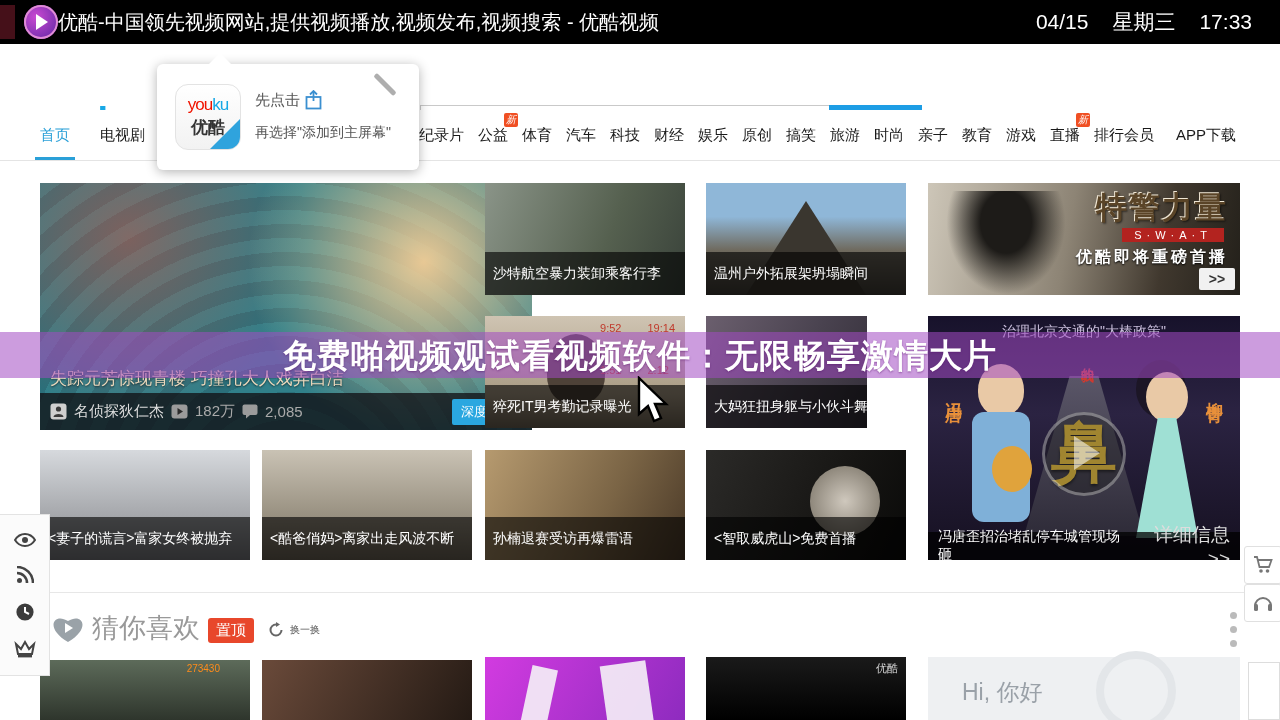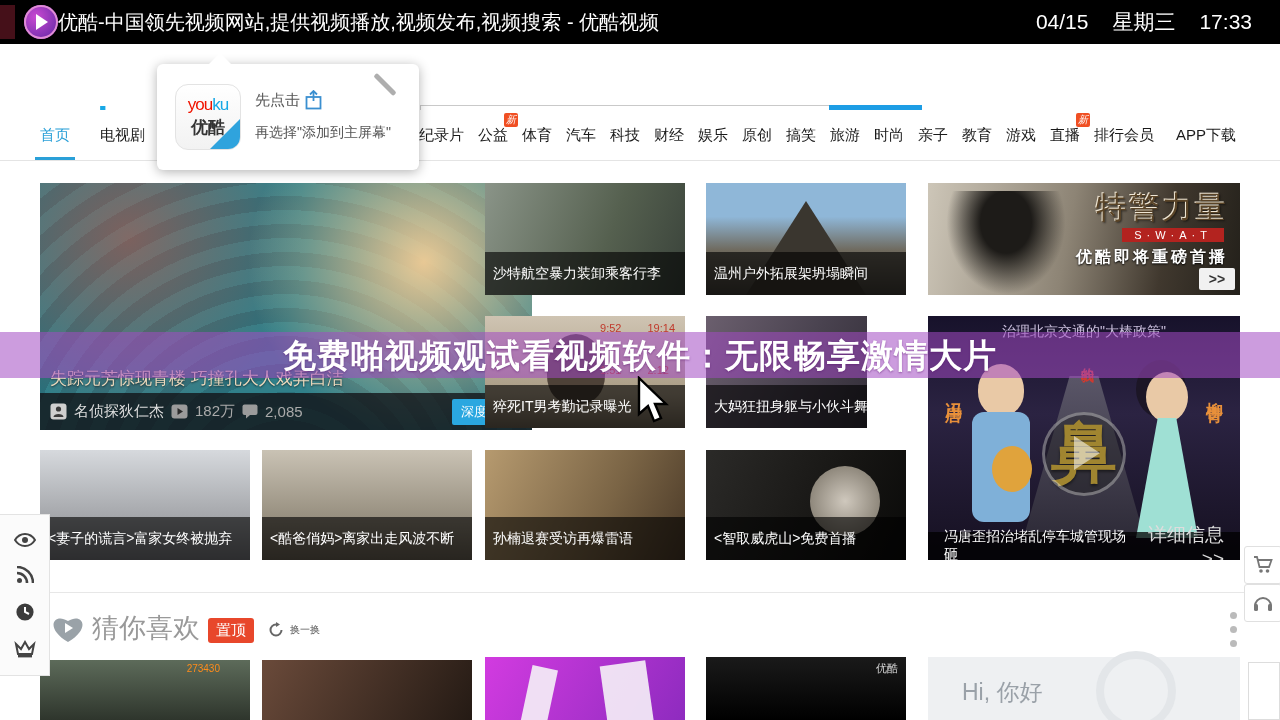--- a/index.html
+++ b/index.html
@@ -72,21 +72,21 @@
     text-shadow:0 1px 2px rgba(0,0,0,.6);white-space:nowrap;}
   .feat-meta{position:absolute;left:0;right:0;bottom:0;height:37px;background:rgba(18,18,22,.78);
     display:flex;align-items:center;gap:7px;padding:0 10px;color:#ddd;font-size:15px;}
   .feat-badge{margin-left:auto;background:#2aa7e0;color:#fff;font-size:13px;padding:4px 9px;border-radius:2px;}
   .meta-dim{color:#aaa;}
 
   .swat{left:928px;top:183px;width:312px;height:112px;
     background:linear-gradient(100deg,#cdc6b8,#8d8475 45%,#40382e 75%,#23201a);}
   .soldier{position:absolute;left:18px;top:8px;width:120px;height:104px;
     background:radial-gradient(ellipse at 50% 30%,#1d1b18 30%,rgba(29,27,24,0) 70%);}
-  .swat-title{position:absolute;right:12px;top:4px;font-size:31px;font-weight:normal;color:#5a4427;
+  .swat-title{position:absolute;right:12px;top:4px;font-size:31px;font-weight:bold;color:#5a4427;
     text-shadow:-1px -1px 0 #efe6d4,1px 1px 2px rgba(0,0,0,.55);letter-spacing:2px;}
   .swat-sub{position:absolute;right:16px;top:45px;background:#b3231f;color:#fff;font-size:11px;
     letter-spacing:5px;padding:1px 12px;}
   .swat-tag{position:absolute;right:12px;top:64px;font-size:16px;font-weight:bold;color:#fff;
     text-shadow:0 1px 2px #000;letter-spacing:3px;}
   .swat-more{position:absolute;right:5px;bottom:5px;width:36px;height:22px;background:#f1f1f1;
     color:#333;font-size:14px;font-weight:bold;text-align:center;line-height:22px;border-radius:2px;}
 
   .tall{left:928px;top:316px;width:312px;height:244px;
     background:linear-gradient(#17122b,#2b2342 40%,#151020);}
@@ -102,21 +102,21 @@
   .woman-head{position:absolute;right:52px;top:56px;width:42px;height:50px;border-radius:50%;background:#e9c9a6;box-shadow:-6px -8px 0 4px #1c1626;}
   .woman-body{position:absolute;right:42px;top:102px;width:62px;height:120px;background:#9fe0d4;
     clip-path:polygon(35% 0,65% 0,100% 100%,0 100%);}
   .big-glyph{position:absolute;left:0;right:0;top:92px;text-align:center;font-size:66px;font-weight:bold;
     color:#f3c73e;text-shadow:0 2px 3px rgba(0,0,0,.6);}
   .play-circle{position:absolute;left:114px;top:96px;width:84px;height:84px;border-radius:50%;
     background:rgba(25,25,25,.38);box-shadow:0 0 0 3px rgba(255,255,255,.35) inset;}
   .play-circle::after{content:"";position:absolute;left:32px;top:24px;border-left:26px solid rgba(255,255,255,.55);
     border-top:17px solid transparent;border-bottom:17px solid transparent;}
   .tall-cap{position:absolute;left:0;right:0;bottom:0;height:28px;background:rgba(0,0,0,.75);
-    display:flex;align-items:center;padding:0 16px;color:#fff;font-size:14px;}
+    display:flex;align-items:center;padding:0 10px;color:#fff;font-size:14px;}
   .tall-link{margin-left:auto;color:#ddd;font-size:19px;text-align:right;}
 
   .punch{position:absolute;right:10px;top:6px;display:grid;grid-template-columns:auto auto;
     column-gap:26px;row-gap:30px;font-size:11px;color:#c0392b;}
 
   
   .band{left:0;top:332px;width:1280px;height:46px;background:rgba(162,74,194,.55);z-index:20;}
   .band-text{position:absolute;left:283px;top:2px;font-size:33px;font-weight:800;color:#fff;
     letter-spacing:1px;white-space:nowrap;text-shadow:0 1px 2px rgba(90,20,110,.5);}
 

